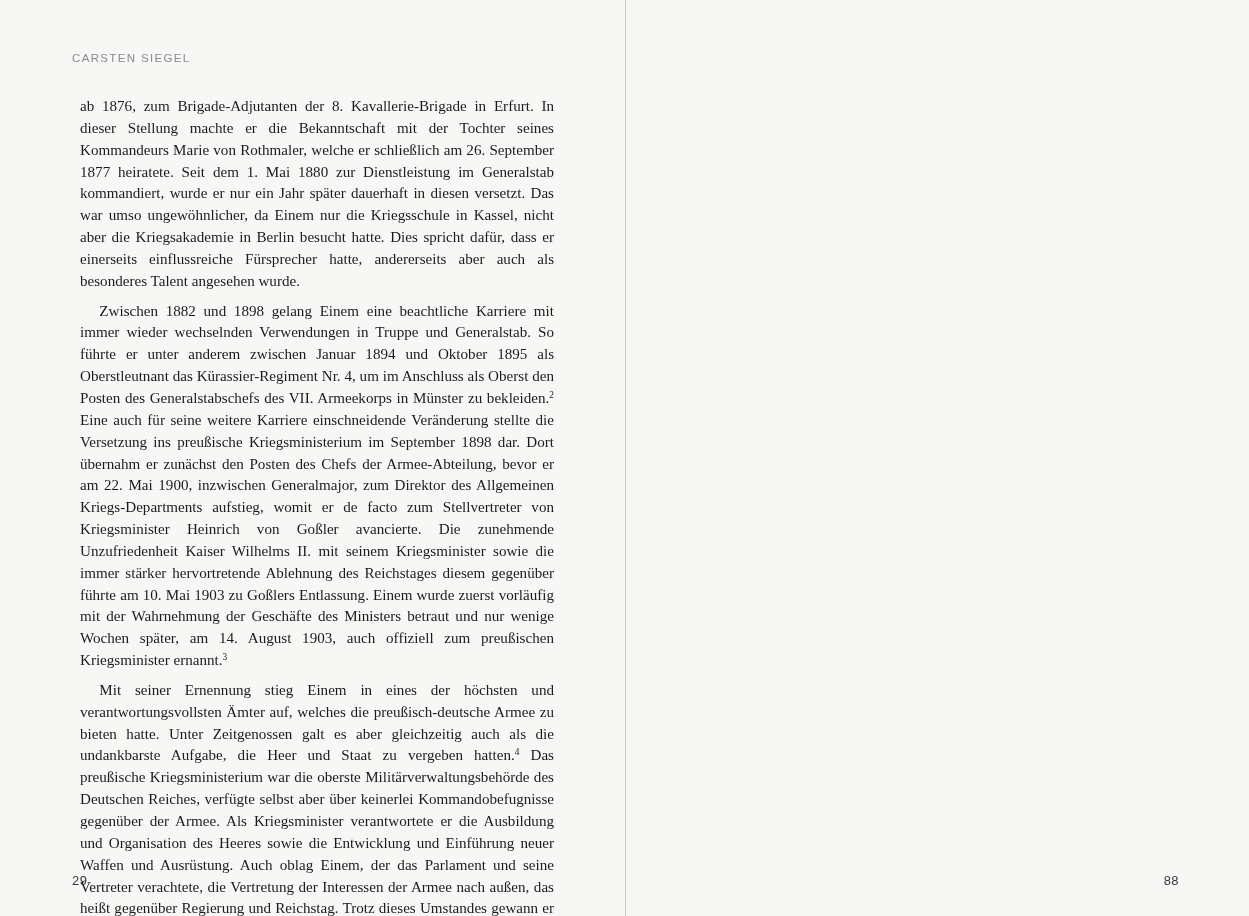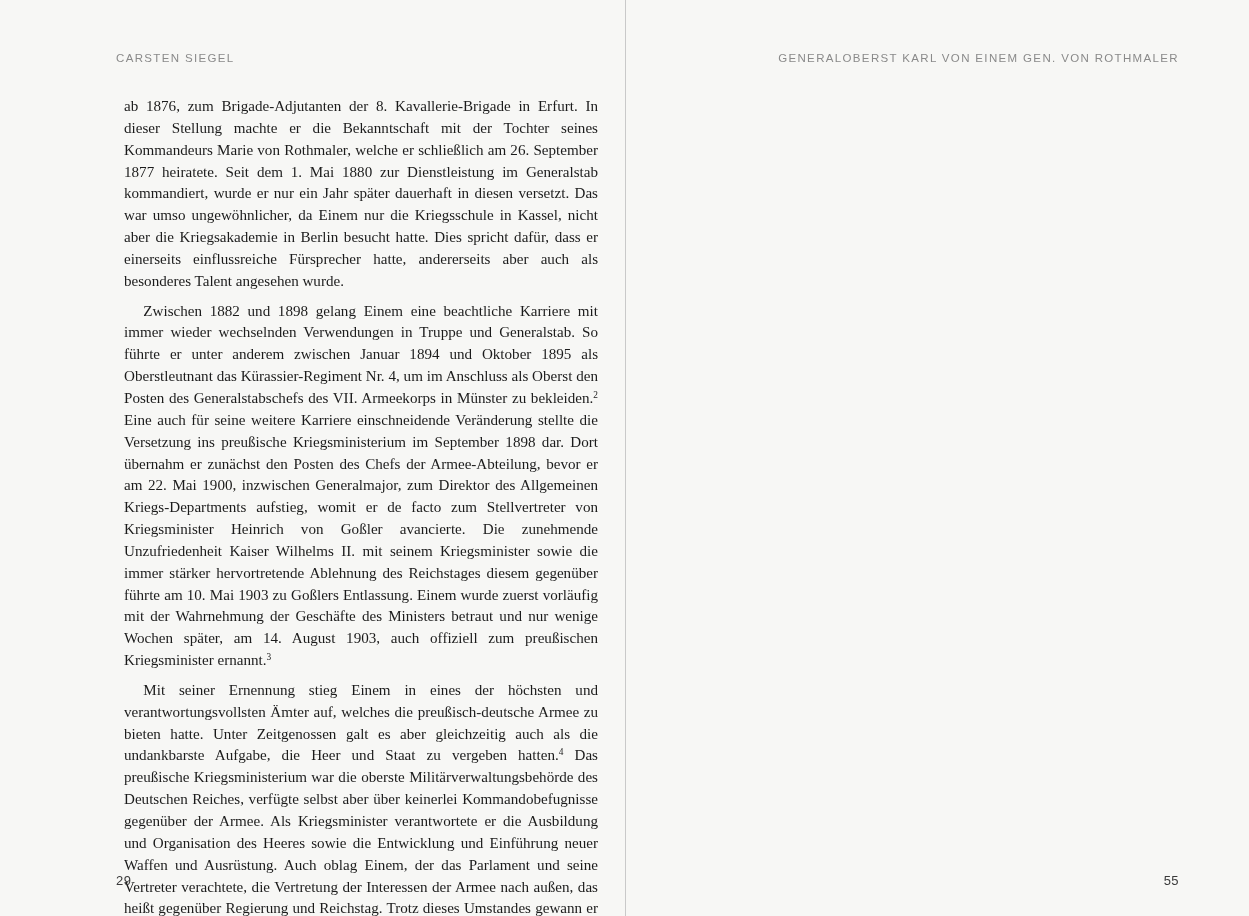--- a/index.html
+++ b/index.html
@@ -11,21 +11,20 @@
     height: 916px;
     background: #f7f7f5;
     font-family: "Liberation Serif", serif;
     overflow: hidden;
     position: relative;
   }
   .spread {
     position: absolute;
     inset: 0;
     display: flex;
-    padding-left: 44px;
   }
   .page {
     position: relative;
     height: 916px;
     box-sizing: border-box;
   }
   .page-left  { width: 626px; }
   .page-right { width: 623px; }
 
   .gutter {
@@ -108,19 +107,18 @@
         <p>ab 1876, zum Brigade-Adjutanten der 8. Kavallerie-Brigade in Erfurt. In dieser Stellung machte er die Bekanntschaft mit der Tochter seines Kommandeurs Marie von Rothmaler, welche er schließlich am 26. September 1877 heiratete. Seit dem 1. Mai 1880 zur Dienstleistung im Generalstab kommandiert, wurde er nur ein Jahr später dauerhaft in diesen versetzt. Das war umso ungewöhnlicher, da Einem nur die Kriegsschule in Kassel, nicht aber die Kriegsakademie in Berlin besucht hatte. Dies spricht dafür, dass er einerseits einflussreiche Fürsprecher hatte, andererseits aber auch als besonderes Talent angesehen wurde.</p>
         <p>Zwischen 1882 und 1898 gelang Einem eine beachtliche Karriere mit immer wieder wechselnden Verwendungen in Truppe und Generalstab. So führte er unter anderem zwischen Januar 1894 und Oktober 1895 als Oberstleutnant das Kürassier-Regiment Nr. 4, um im Anschluss als Oberst den Posten des Generalstabschefs des VII. Armeekorps in Münster zu bekleiden.<sup>2</sup> Eine auch für seine weitere Karriere einschneidende Veränderung stellte die Versetzung ins preußische Kriegsministerium im September 1898 dar. Dort übernahm er zunächst den Posten des Chefs der Armee-Abteilung, bevor er am 22. Mai 1900, inzwischen Generalmajor, zum Direktor des Allgemeinen Kriegs-Departments aufstieg, womit er de facto zum Stellvertreter von Kriegsminister Heinrich von Goßler avancierte. Die zunehmende Unzufriedenheit Kaiser Wilhelms II. mit seinem Kriegsminister sowie die immer stärker hervortretende Ablehnung des Reichstages diesem gegenüber führte am 10. Mai 1903 zu Goßlers Entlassung. Einem wurde zuerst vorläufig mit der Wahrnehmung der Geschäfte des Ministers betraut und nur wenige Wochen später, am 14. August 1903, auch offiziell zum preußischen Kriegsminister ernannt.<sup>3</sup></p>
         <p>Mit seiner Ernennung stieg Einem in eines der höchsten und verantwortungsvollsten Ämter auf, welches die preußisch-deutsche Armee zu bieten hatte. Unter Zeitgenossen galt es aber gleichzeitig auch als die undankbarste Aufgabe, die Heer und Staat zu vergeben hatten.<sup>4</sup> Das preußische Kriegsministerium war die oberste Militärverwaltungsbehörde des Deutschen Reiches, verfügte selbst aber über keinerlei Kommandobefugnisse gegenüber der Armee. Als Kriegsminister verantwortete er die Ausbildung und Organisation des Heeres sowie die Entwicklung und Einführung neuer Waffen und Ausrüstung. Auch oblag Einem, der das Parlament und seine Vertreter verachtete, die Vertretung der Interessen der Armee nach außen, das heißt gegenüber Regierung und Reichstag. Trotz dieses Umstandes gewann er schnell das Vertrauen sowohl seiner Untergebenen als auch das der Mehrheit des Reichstages. Er galt als</p>
       </div>
 
     <div class="folio folio-left">29</div>
   </div>
 
   <div class="page page-right">
 
-    <div class="running-head running-head-right">GENERALOBERST KARL VON EINEM GEN. VON ROTHMALER</div>
 
-    <div class="folio folio-right">55</div>
+    <div class="folio folio-right">88</div>
   </div>
 
   <div class="gutter"></div>
 </div>
 
 </body></html>

